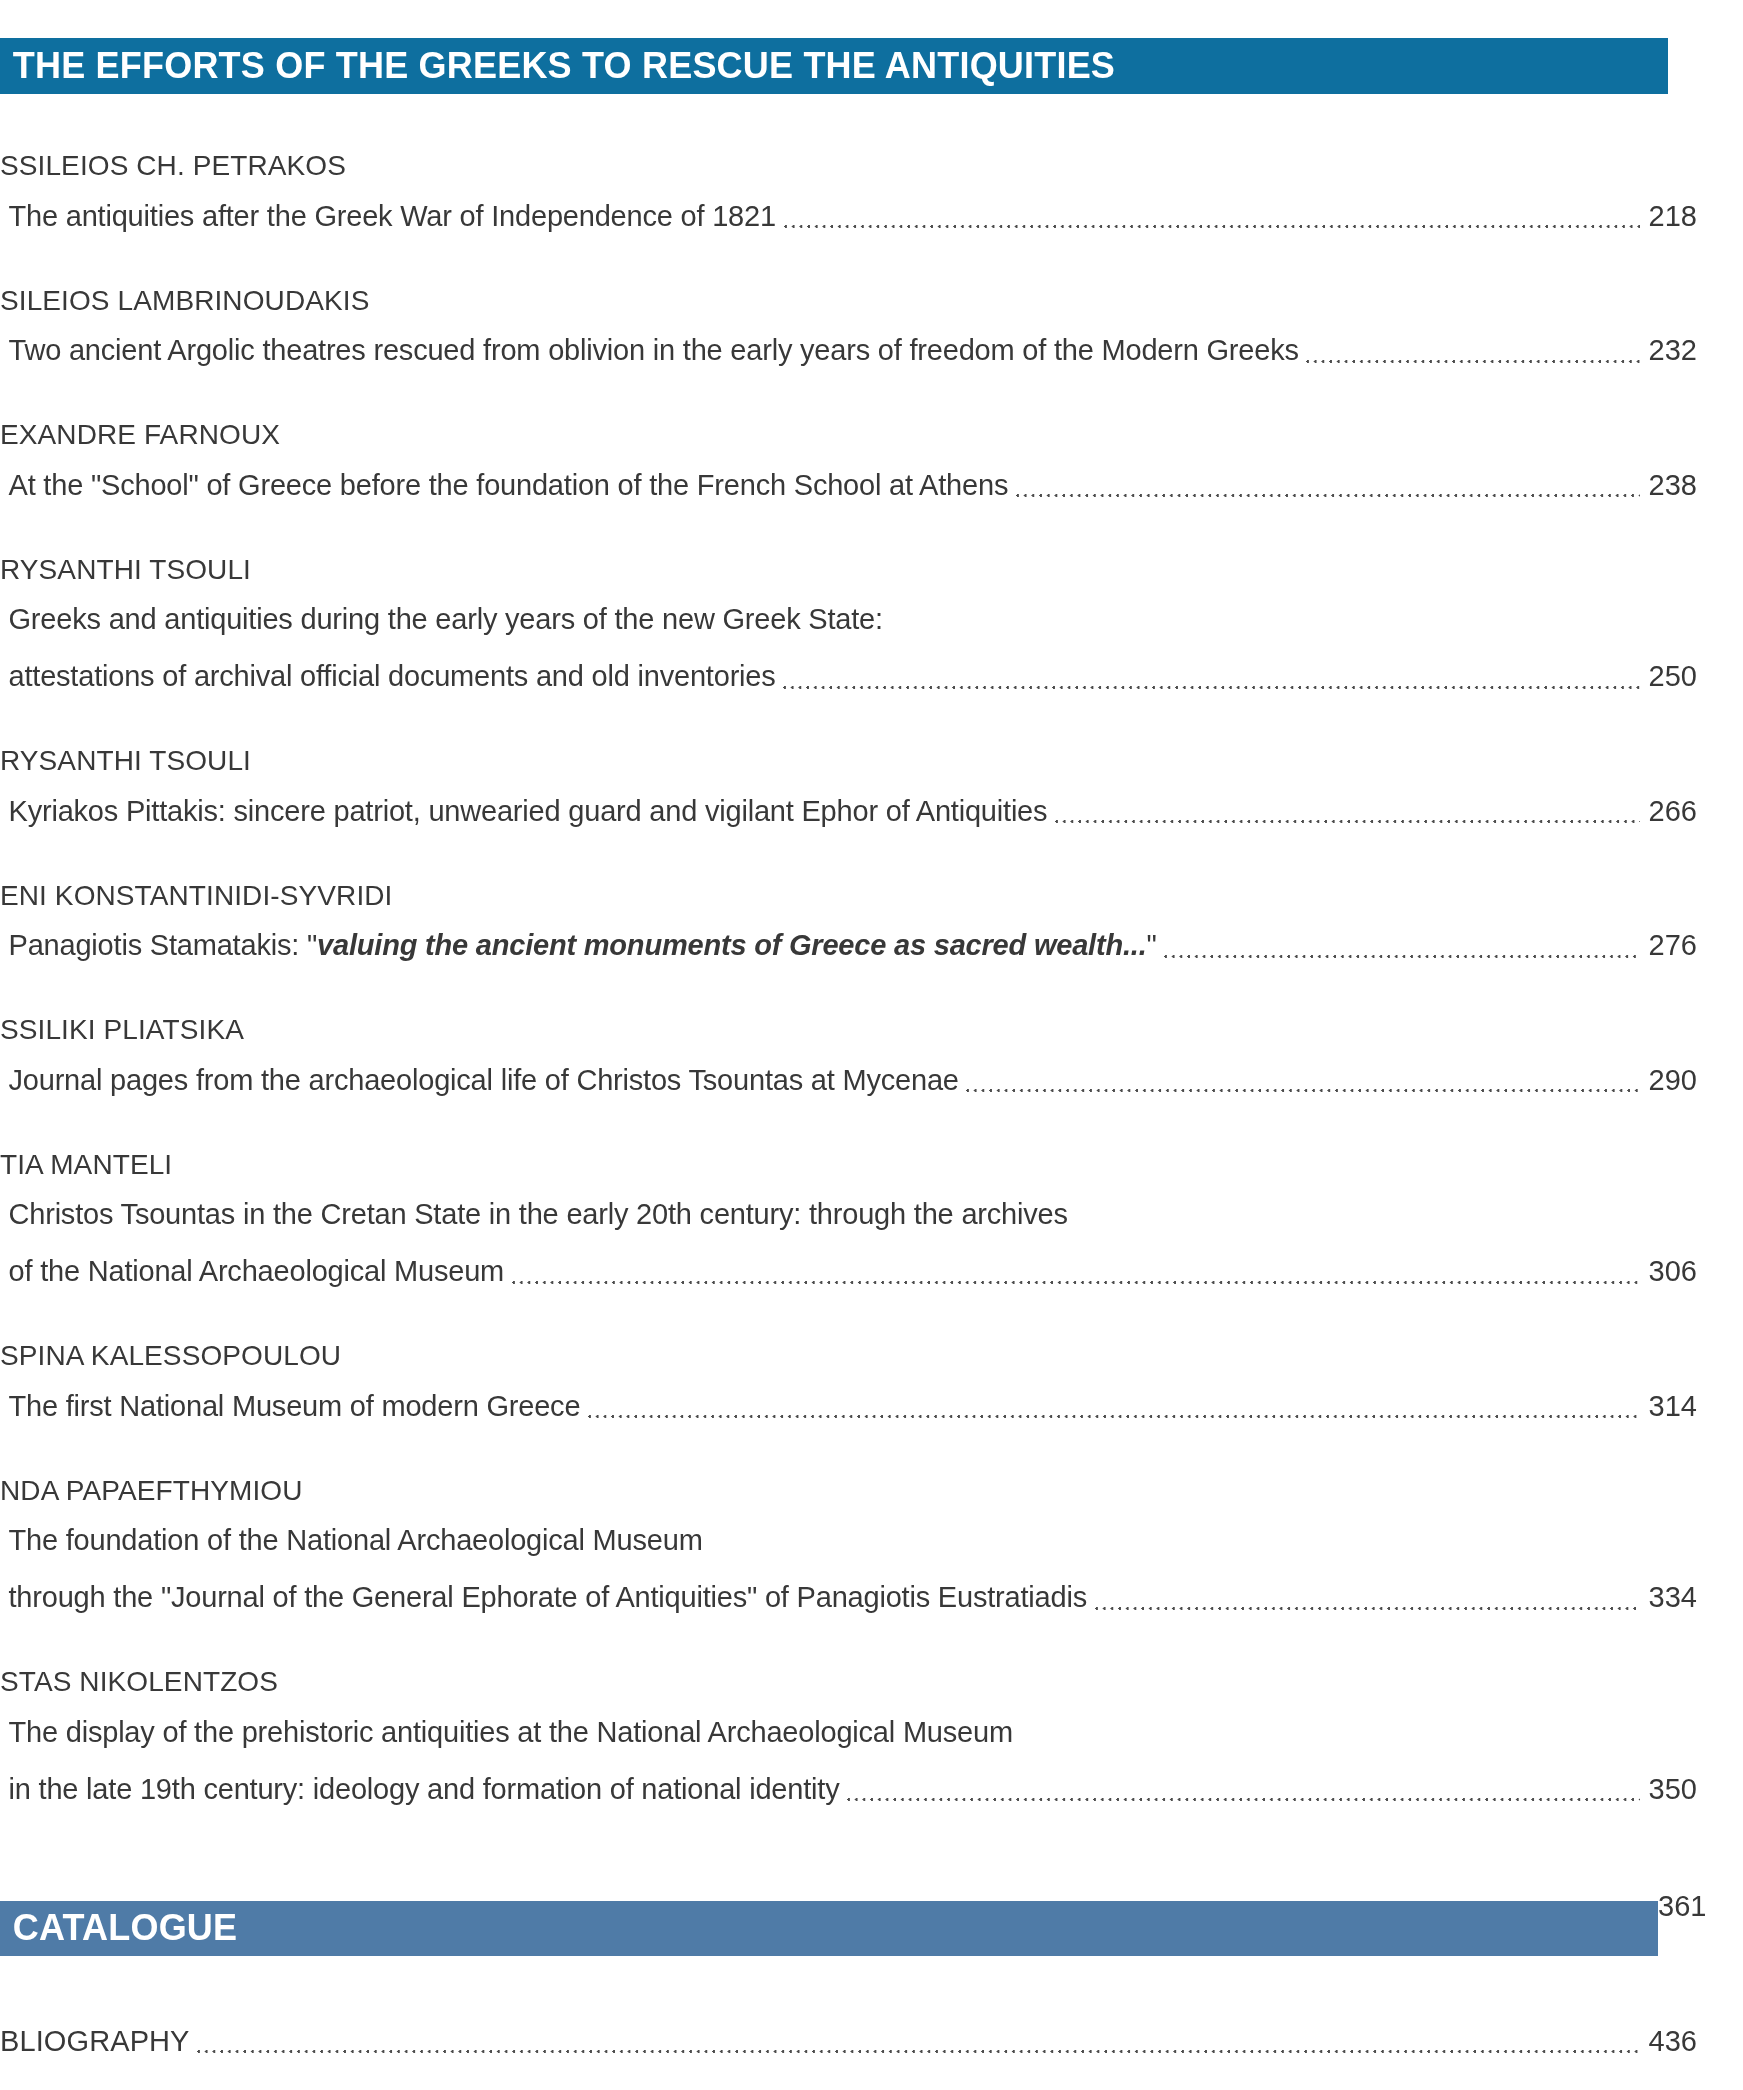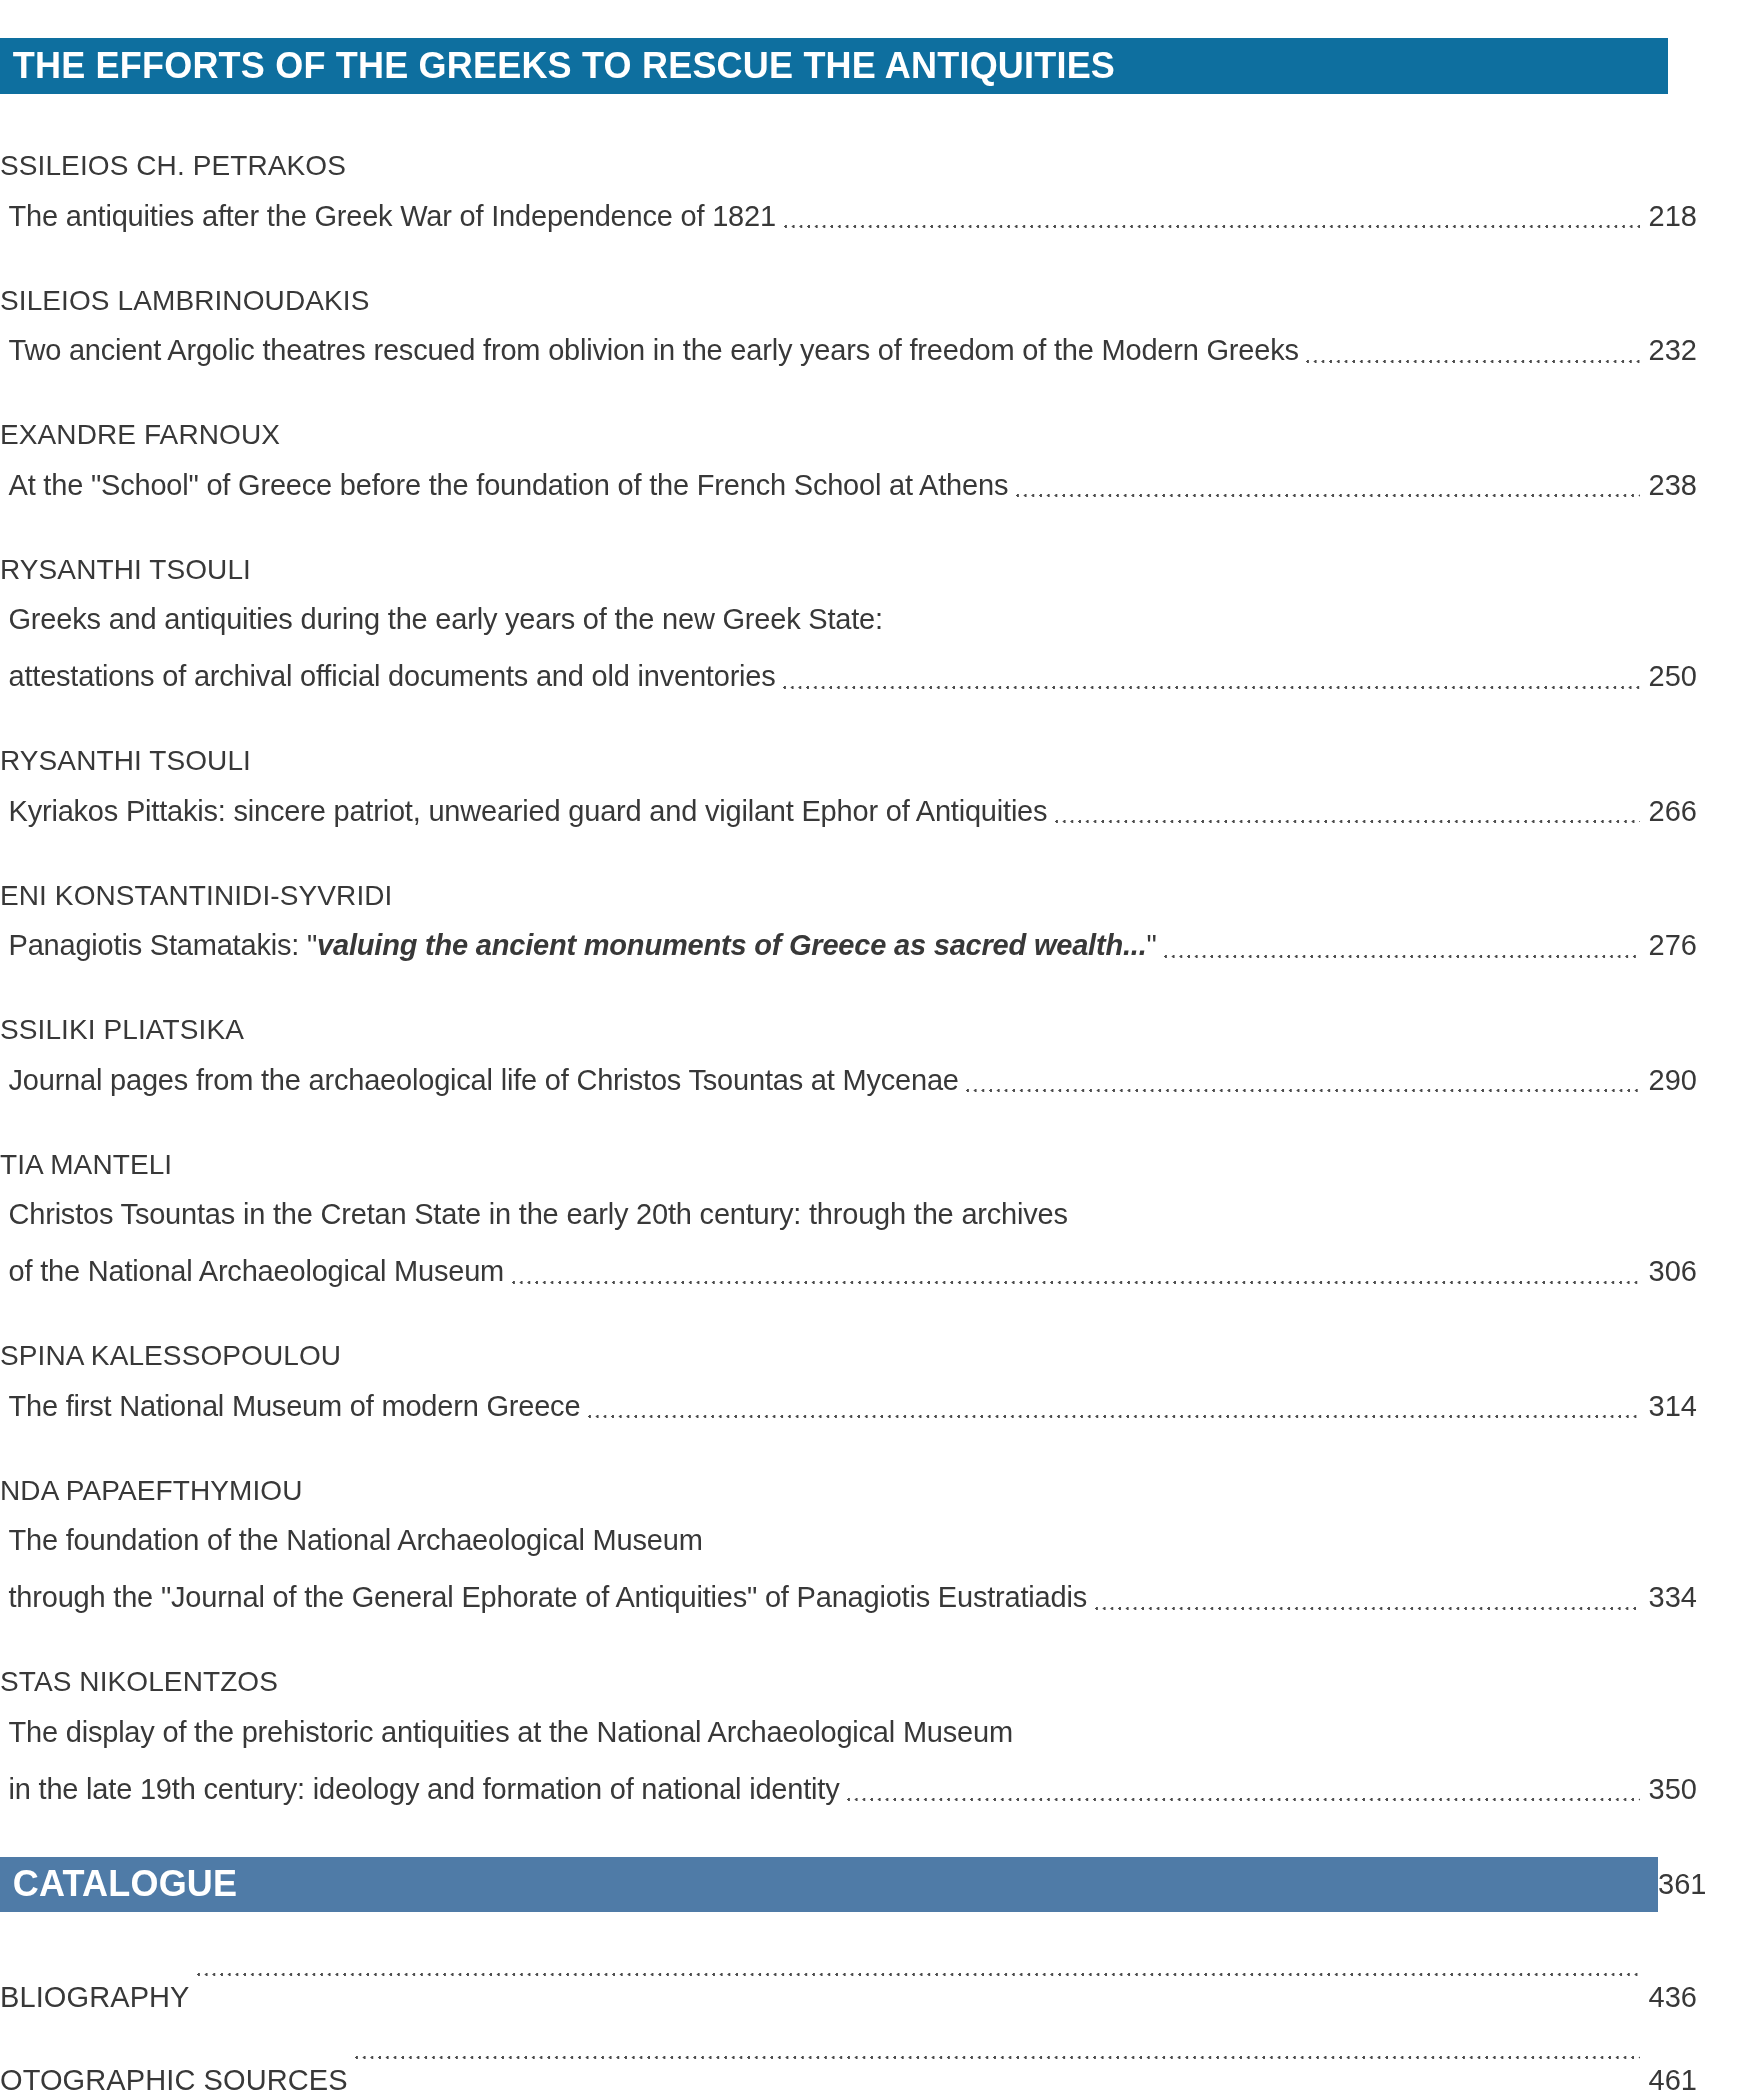--- a/index.html
+++ b/index.html
@@ -49,36 +49,37 @@
   .pagenum { flex: none; letter-spacing: 0; }
 
   
   .cat-row { display: flex; align-items: stretch; }
   .cat-bar {
     width: 1658px; height: 55px;
     background: var(--catalogue_bar_bg, #4f7ba7);
     display: flex; align-items: center;
     padding-left: 12.8px; box-sizing: border-box;
     flex: none;
+    margin-top: 44px;
   }
   .cat-bar span {
     color: var(--header_text, #ffffff);
     font-size: 36px; font-weight: bold; letter-spacing: 0.2px;
   }
   .cat-page {
     flex: 1; display: flex; align-items: center; justify-content: flex-end;
     padding-right: 47px; font-size: 29px;
   }
 
   
   .backmatter { margin-top: 61px; }
   .bm-row {
     font-size: 29px; line-height: 49px;
     padding-right: 47px; margin-bottom: 34px;
-    display: flex; white-space: nowrap;
+    display: flex; align-items: flex-end; white-space: nowrap;
   }
   .bm-label { flex: none; letter-spacing: 0.1px; }
 </style>
 </head>
 <body>
 
 <div class="page">
 
   <header class="section-bar">
     <span>THE EFFORTS OF THE GREEKS TO RESCUE THE ANTIQUITIES</span>

